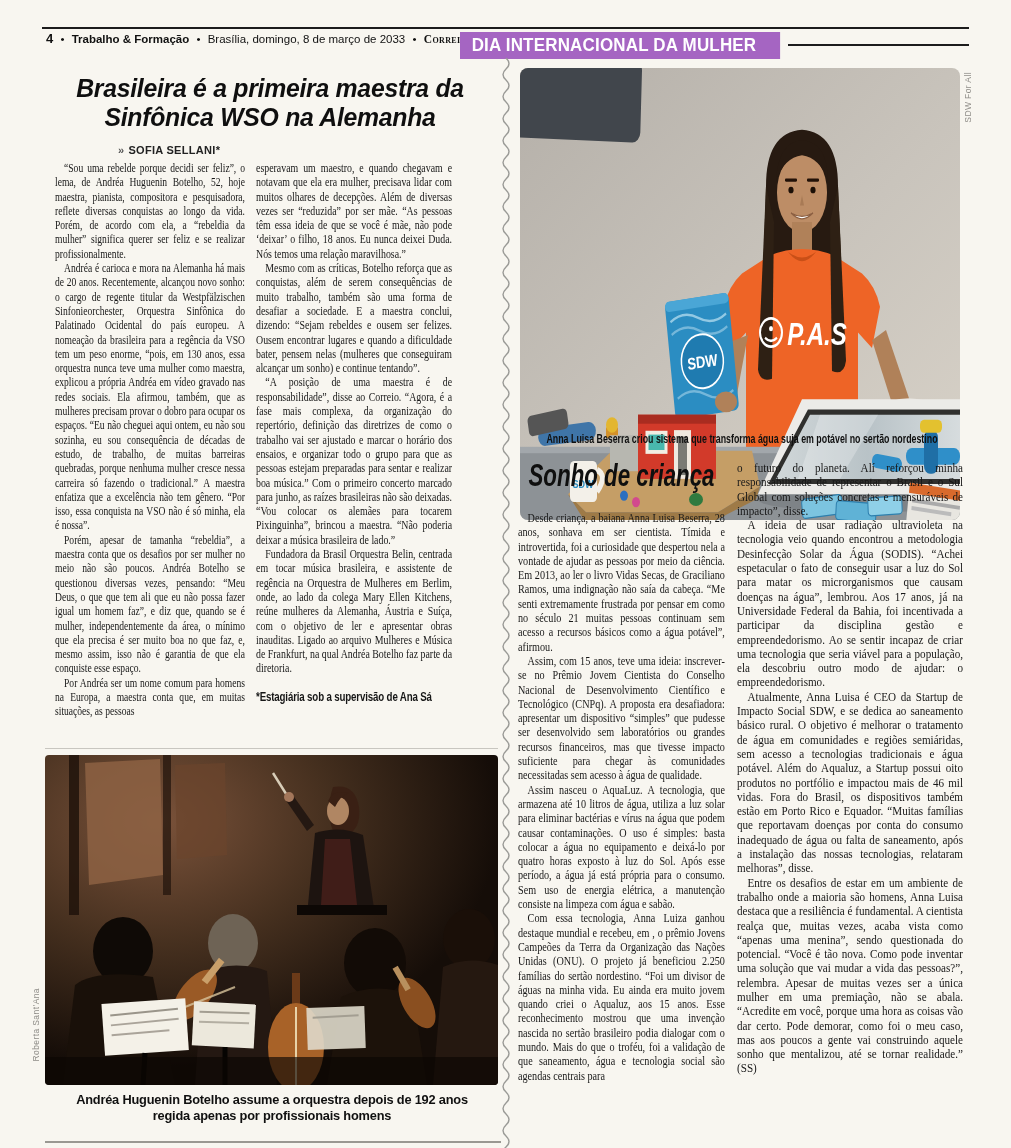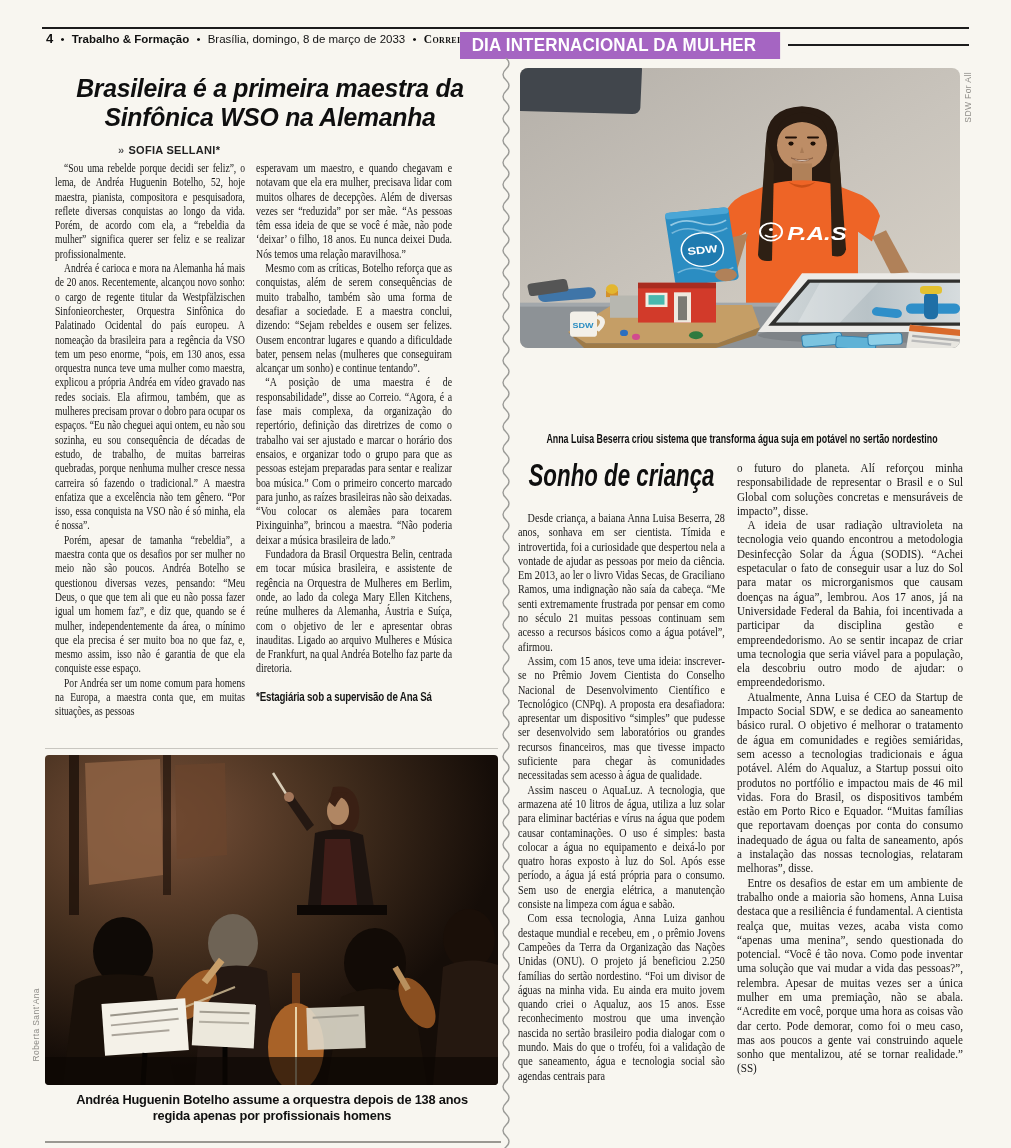--- a/index.html
+++ b/index.html
@@ -34,21 +34,21 @@
   .ncol p.cont{text-indent:0;}
   #col1{left:55px;top:161px;width:252px;transform:scaleX(.754);}
   #col2{left:256px;top:161px;width:252px;transform:scaleX(.778);}
   #col3{left:518px;top:511px;width:258px;transform:scaleX(.802);}
   #col4{left:737px;top:461px;width:258px;transform:scaleX(.876);}
   .footnote{margin-top:14px;font-family:"Liberation Sans",sans-serif;font-weight:bold;
             font-size:12.5px;letter-spacing:-.2px;text-align:left;}
 
   .photo{position:absolute;overflow:hidden;}
   #photo-orchestra{left:45px;top:755px;width:453px;height:330px;border-radius:4px;}
-  #photo-anna{left:520px;top:68px;width:440px;height:280px;border-radius:8px;}
+  #photo-anna{left:520px;top:68px;width:440px;height:452px;border-radius:8px;}
   .photo svg{display:block;width:100%;height:100%;}
 
   .credit-v{position:absolute;font-size:8.5px;color:#8f8d88;writing-mode:vertical-rl;
             transform:rotate(180deg);letter-spacing:.4px;white-space:nowrap;}
   #credit-anna{left:963px;top:72px;}
   #credit-orch{left:31px;top:988px;}
 
   .cap{position:absolute;font-weight:bold;color:#101010;}
   #cap-orchestra{left:76px;top:1092px;width:392px;text-align:center;font-size:12.8px;
                  line-height:15.5px;letter-spacing:-.2px;}
@@ -171,21 +171,21 @@
         <line x1="268" y1="262" x2="314" y2="261" stroke="#a39e92" stroke-width="2"></line>
         </g>
       <line x1="100" y1="298" x2="98" y2="330" stroke="#060402" stroke-width="5"></line>
       <line x1="180" y1="292" x2="180" y2="330" stroke="#060402" stroke-width="5"></line>
       <rect y="302" width="453" height="28" fill="#0a0603" opacity="0.65"></rect>
     </svg>
   </div>
 
   <div class="credit-v" id="credit-orch">Roberta Sant’Ana</div>
 
-  <div class="cap" id="cap-orchestra">Andréa Huguenin Botelho assume a orquestra depois de 138 anos regida apenas por profissionais homens</div>
+  <div class="cap" id="cap-orchestra">Andréa Huguenin Botelho assume a orquestra depois de 192 anos regida apenas por profissionais homens</div>
 
   <div class="rule" id="rule-bottom"></div>
 
   <div class="photo" id="photo-anna">
     <svg viewBox="0 0 440 352" preserveAspectRatio="none">
       <defs>
         <linearGradient id="g-wall" x1="0" y1="0" x2="1" y2="1">
           <stop offset="0" stop-color="#b5b0a9"></stop>
             <stop offset="0.55" stop-color="#c9c4bc"></stop>
             <stop offset="1" stop-color="#d8d2c8"></stop>

